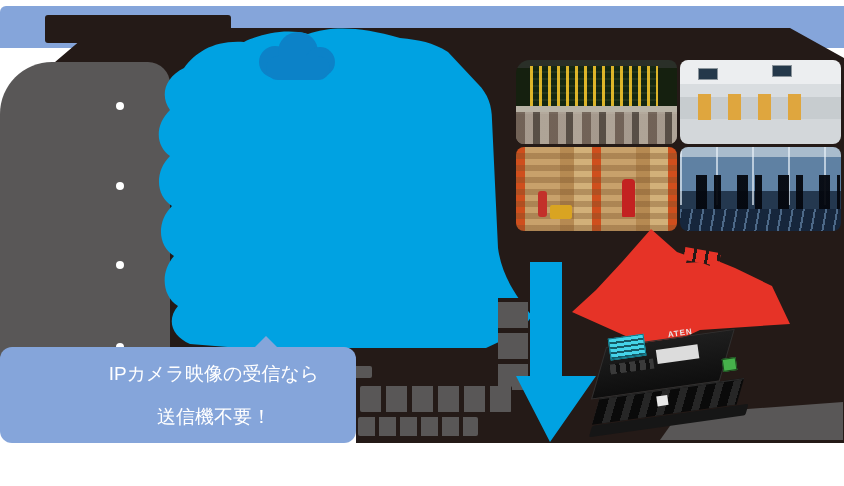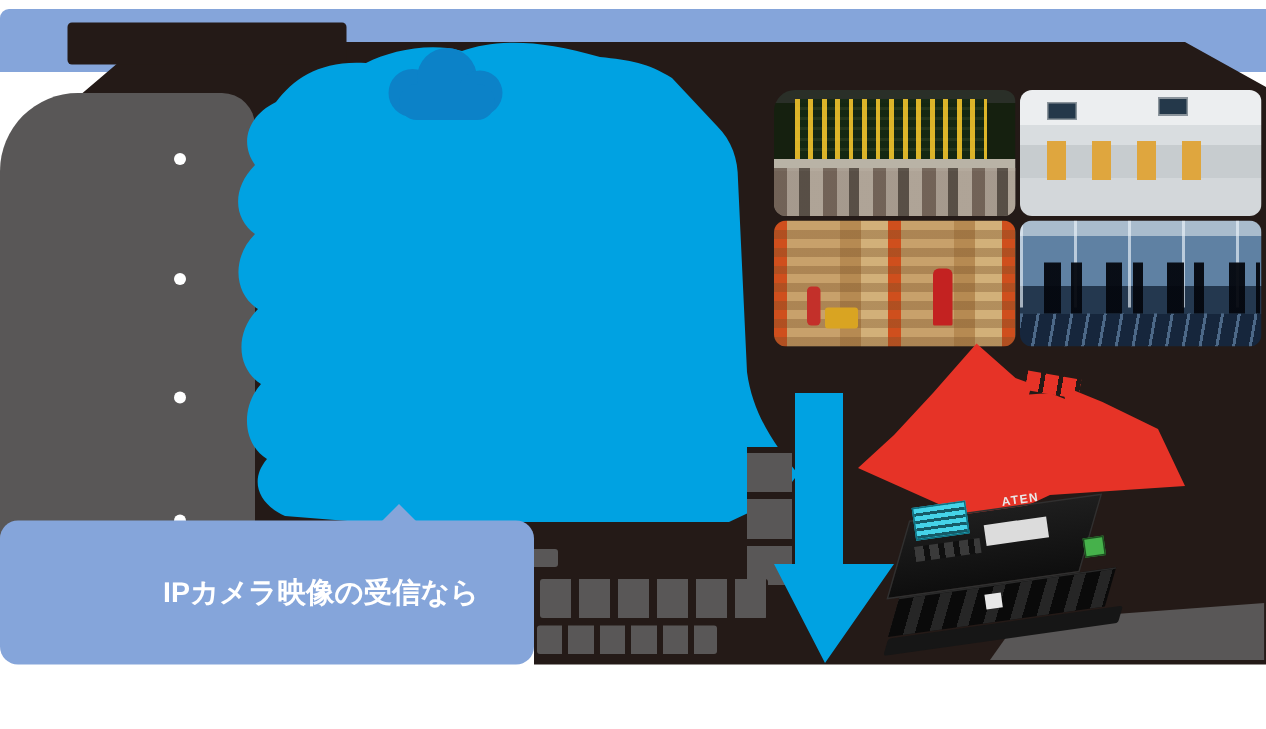--- a/index.html
+++ b/index.html
@@ -41,21 +41,21 @@
   
   .cap1{left:360px;top:386px;width:152px;height:26px;border-radius:2px;background:repeating-linear-gradient(90deg,#595757 0 21px,#241a17 21px 26px);}
   .cap2{left:358px;top:417px;width:120px;height:19px;border-radius:2px;background:repeating-linear-gradient(90deg,#595757 0 17px,#241a17 17px 21px);}
   .vstrip{left:498px;top:298px;width:30px;height:92px;background:repeating-linear-gradient(0deg,#595757 0 26px,#241a17 26px 31px);}
   .red-sil{left:684px;top:250px;width:36px;height:13px;background:repeating-linear-gradient(90deg,#e63327 0 9px,rgba(0,0,0,0) 9px 12px);transform:rotate(10deg);}
   .notch-sil{left:350px;top:366px;width:22px;height:12px;background:#595757;border-radius:2px;}
   .shadow-sil{left:660px;top:402px;width:183px;height:38px;background:#595757;clip-path:polygon(0 100%,10% 32%,100% 0,100% 100%);}
   
   .bubble{left:0;top:347px;width:356px;height:96px;background:#85a5da;border-radius:12px;}
   .bubble-tail{left:254px;top:336px;width:0;height:0;border-left:12px solid transparent;border-right:12px solid transparent;border-bottom:12px solid #85a5da;}
-  .bubble-text{left:72px;top:347px;width:284px;height:96px;display:flex;flex-direction:column;justify-content:center;align-items:center;gap:18px;color:#ffffff;font-weight:bold;font-size:19px;line-height:25px;text-align:center;}
+  .bubble-text{left:72px;top:347px;width:284px;height:96px;display:flex;flex-direction:column;justify-content:center;align-items:center;gap:18px;color:#ffffff;font-weight:normal;font-size:19px;line-height:25px;text-align:center;}
   
   .device{left:588px;top:324px;width:170px;height:110px;transform:rotate(-8deg);}
   .d-top{left:12px;top:14px;width:128px;height:48px;transform:skewX(-24deg);background:linear-gradient(180deg,#1e1e1e,#0e0e0e);border:1px solid #303030;}
   .d-screen{left:26px;top:6px;width:34px;height:20px;background:#45d3e8;border:1px solid #0b6f80;
             background-image:repeating-linear-gradient(0deg, rgba(10,60,70,.8) 0 2px, rgba(0,0,0,0) 2px 5px);}
   .d-btns{left:24px;top:32px;width:44px;height:10px;background:repeating-linear-gradient(90deg,#3a3a3a 0 6px,#101010 6px 10px);}
   .d-label{left:72px;top:24px;width:42px;height:14px;background:#dcdcdc;}
   .d-brand{left:86px;top:6px;color:#e8e8e8;font-size:8px;font-weight:bold;letter-spacing:1px;}
   .d-front{left:4px;top:64px;width:146px;height:24px;transform:skewX(-24deg);background:#0a0a0a;border-top:1px solid #2a2a2a;
            background-image:repeating-linear-gradient(90deg, rgba(0,0,0,0) 0 10px, #262626 10px 18px);}
@@ -124,20 +124,21 @@
   <div class="abs notch-sil"></div>
 
   <svg class="abs" width="844" height="486" style="left:0;top:0;">
     <path fill="#00a2e2" d="M530,262 L562,262 L562,376 L596,376 L550,442 L516,376 L530,376 Z"></path>
   </svg>
 
   <div class="abs bubble"></div>
   <div class="abs bubble-tail"></div>
   <div class="abs bubble-text">
     <span>IPカメラ映像の受信なら</span>
+    <span>送信機不要！</span>
   </div>
 
   <div class="abs shadow-sil"></div>
 
   <div class="abs device">
     <div class="abs d-base"></div>
     <div class="abs d-front"></div>
     <div class="abs d-usb"></div>
     <div class="abs d-top"></div>
     <div class="abs d-screen"></div>

